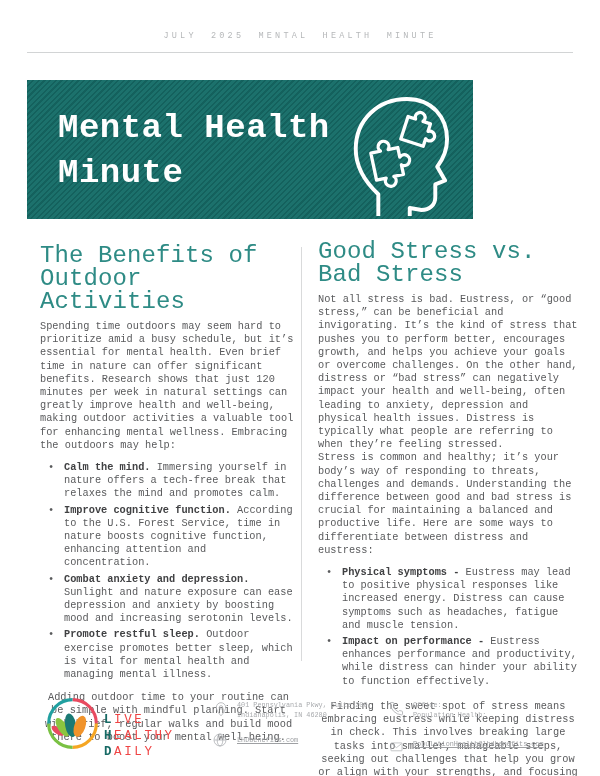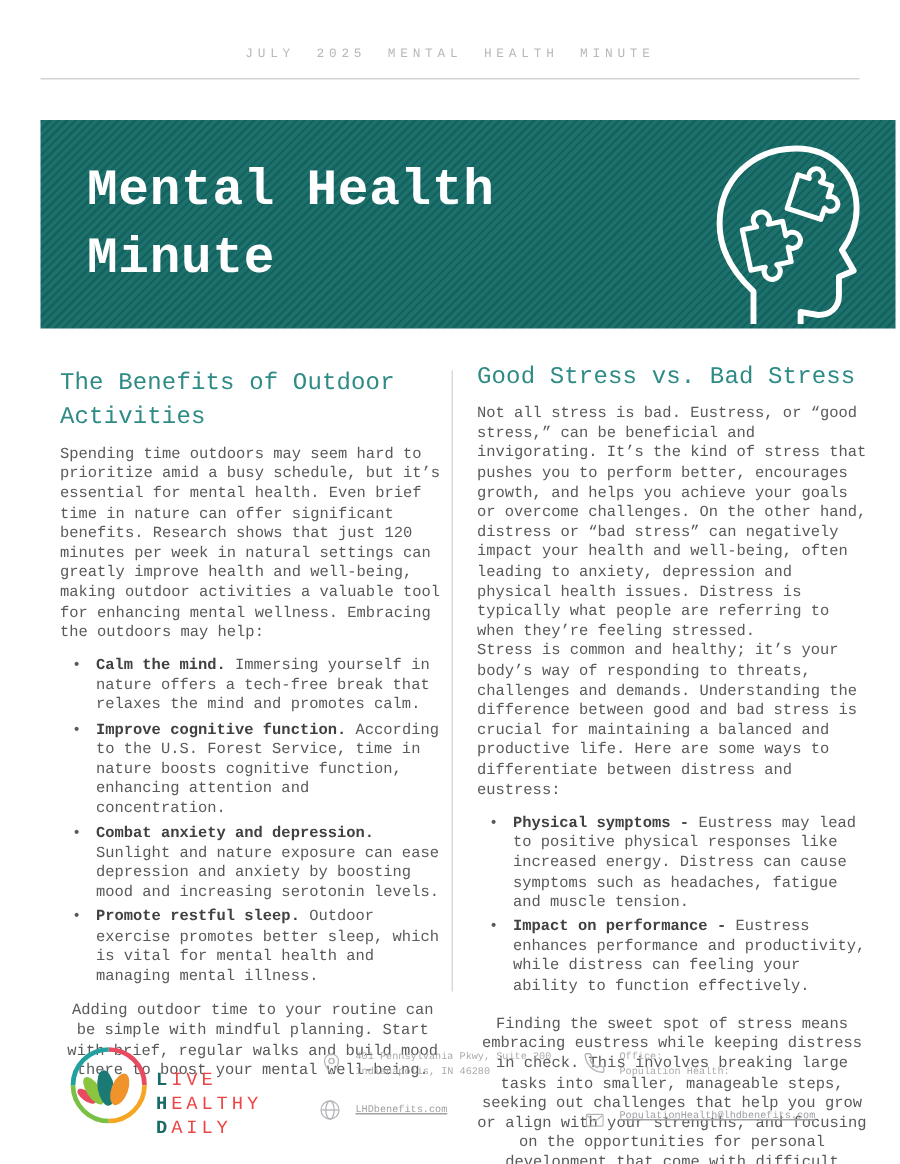--- a/index.html
+++ b/index.html
@@ -6,33 +6,33 @@
   html,body{margin:0;padding:0;background:#ffffff;}
   .page{position:relative;width:600px;height:776px;background:#ffffff;overflow:hidden;
         font-family:Liberation Mono, monospace;color:#595a5c;}
 
   
   .kicker{position:absolute;top:31px;left:0;width:600px;text-align:center;
           font-size:8.5px;letter-spacing:3.2px;word-spacing:6px;color:#b6b8ba;font-weight:400;}
   .rule{position:absolute;top:52px;left:27px;width:546px;height:1px;background:#d2d4d5;}
 
   
-  .banner{position:absolute;top:80px;left:27px;width:570px;height:139px;overflow:hidden;
+  .banner{position:absolute;top:80px;left:27px;width:446px;height:139px;overflow:hidden;
           background:repeating-linear-gradient(135deg,#14615d 0px,#14615d 1.6px,#1c716c 1.6px,#1c716c 4px);}
   .banner-title{position:absolute;top:26px;left:31px;color:#ffffff;font-weight:700;
                 font-size:34px;line-height:45px;letter-spacing:0.5px;}
   .head-icon{position:absolute;right:22px;bottom:-2px;}
 
   
   .col{position:absolute;font-size:10.3px;line-height:13.2px;}
   .col-left{left:40px;top:244px;width:257px;}
   .col-right{left:318px;top:240px;width:260px;}
   .divider{position:absolute;left:301px;top:247px;width:1px;height:414px;background:#d9dadb;}
 
-  h2.article-title{margin:0 0 7px 0;font-size:16px;line-height:23px;font-weight:500;
+  h2.article-title{margin:0 0 7px 0;font-size:24px;line-height:23px;font-weight:500;
                    color:#2e8b85;letter-spacing:0.1px;}
   .para{margin:0;}
   .para + .para{margin-top:0;}
   ul.bullets{list-style:none;margin:9px 0 0 0;padding:0 0 0 8px;}
   ul.bullets li{position:relative;padding-left:16px;margin-bottom:3px;}
   ul.bullets li::before{content:"\2022";position:absolute;left:0;top:0;color:#595a5c;}
   .lead{font-weight:700;color:#404143;}
   .outro{margin:10px 0 0 0;text-align:center;}
 
   
@@ -85,21 +85,21 @@
     </ul>
     <p class="outro">Adding outdoor time to your routine can be simple with mindful planning. Start with brief, regular walks and build mood there to boost your mental well-being.</p>
   </div>
 
   <div class="col col-right">
     <h2 class="article-title">Good Stress vs. Bad Stress</h2>
     <p class="para">Not all stress is bad. Eustress, or “good stress,” can be beneficial and invigorating. It’s the kind of stress that pushes you to perform better, encourages growth, and helps you achieve your goals or overcome challenges. On the other hand, distress or “bad stress” can negatively impact your health and well-being, often leading to anxiety, depression and physical health issues. Distress is typically what people are referring to when they’re feeling stressed.</p>
     <p class="para">Stress is common and healthy; it’s your body’s way of responding to threats, challenges and demands. Understanding the difference between good and bad stress is crucial for maintaining a balanced and productive life. Here are some ways to differentiate between distress and eustress:</p>
     <ul class="bullets">
       <li><span class="lead">Physical symptoms - </span><span>Eustress may lead to positive physical responses like increased energy. Distress can cause symptoms such as headaches, fatigue and muscle tension.</span></li>
-      <li><span class="lead">Impact on performance - </span><span>Eustress enhances performance and productivity, while distress can feeling your ability to function effectively.</span></li>
+      <li><span class="lead">Impact on performance - </span><span>Eustress enhances performance and productivity, while distress can hinder your ability to function effectively.</span></li>
     </ul>
     <p class="outro" style="margin-top:12px;">Finding the sweet spot of stress means embracing eustress while keeping distress in check. This involves breaking large tasks into smaller, manageable steps, seeking out challenges that help you grow or align with your strengths, and focusing on the opportunities for personal development that come with difficult situations.</p>
   </div>
 
   <span class="footer-logo-mark">
     <svg viewBox="0 0 60 60" width="55" height="55" aria-hidden="true">
       <g fill="none" stroke-width="3.4" stroke-linecap="butt">
         <path d="M30 4 A26 26 0 0 1 56 30" stroke="#e84a5f"></path>
         <path d="M56 30 A26 26 0 0 1 30 56" stroke="#f5a623"></path>
         <path d="M30 56 A26 26 0 0 1 4 30" stroke="#7ac143"></path>

